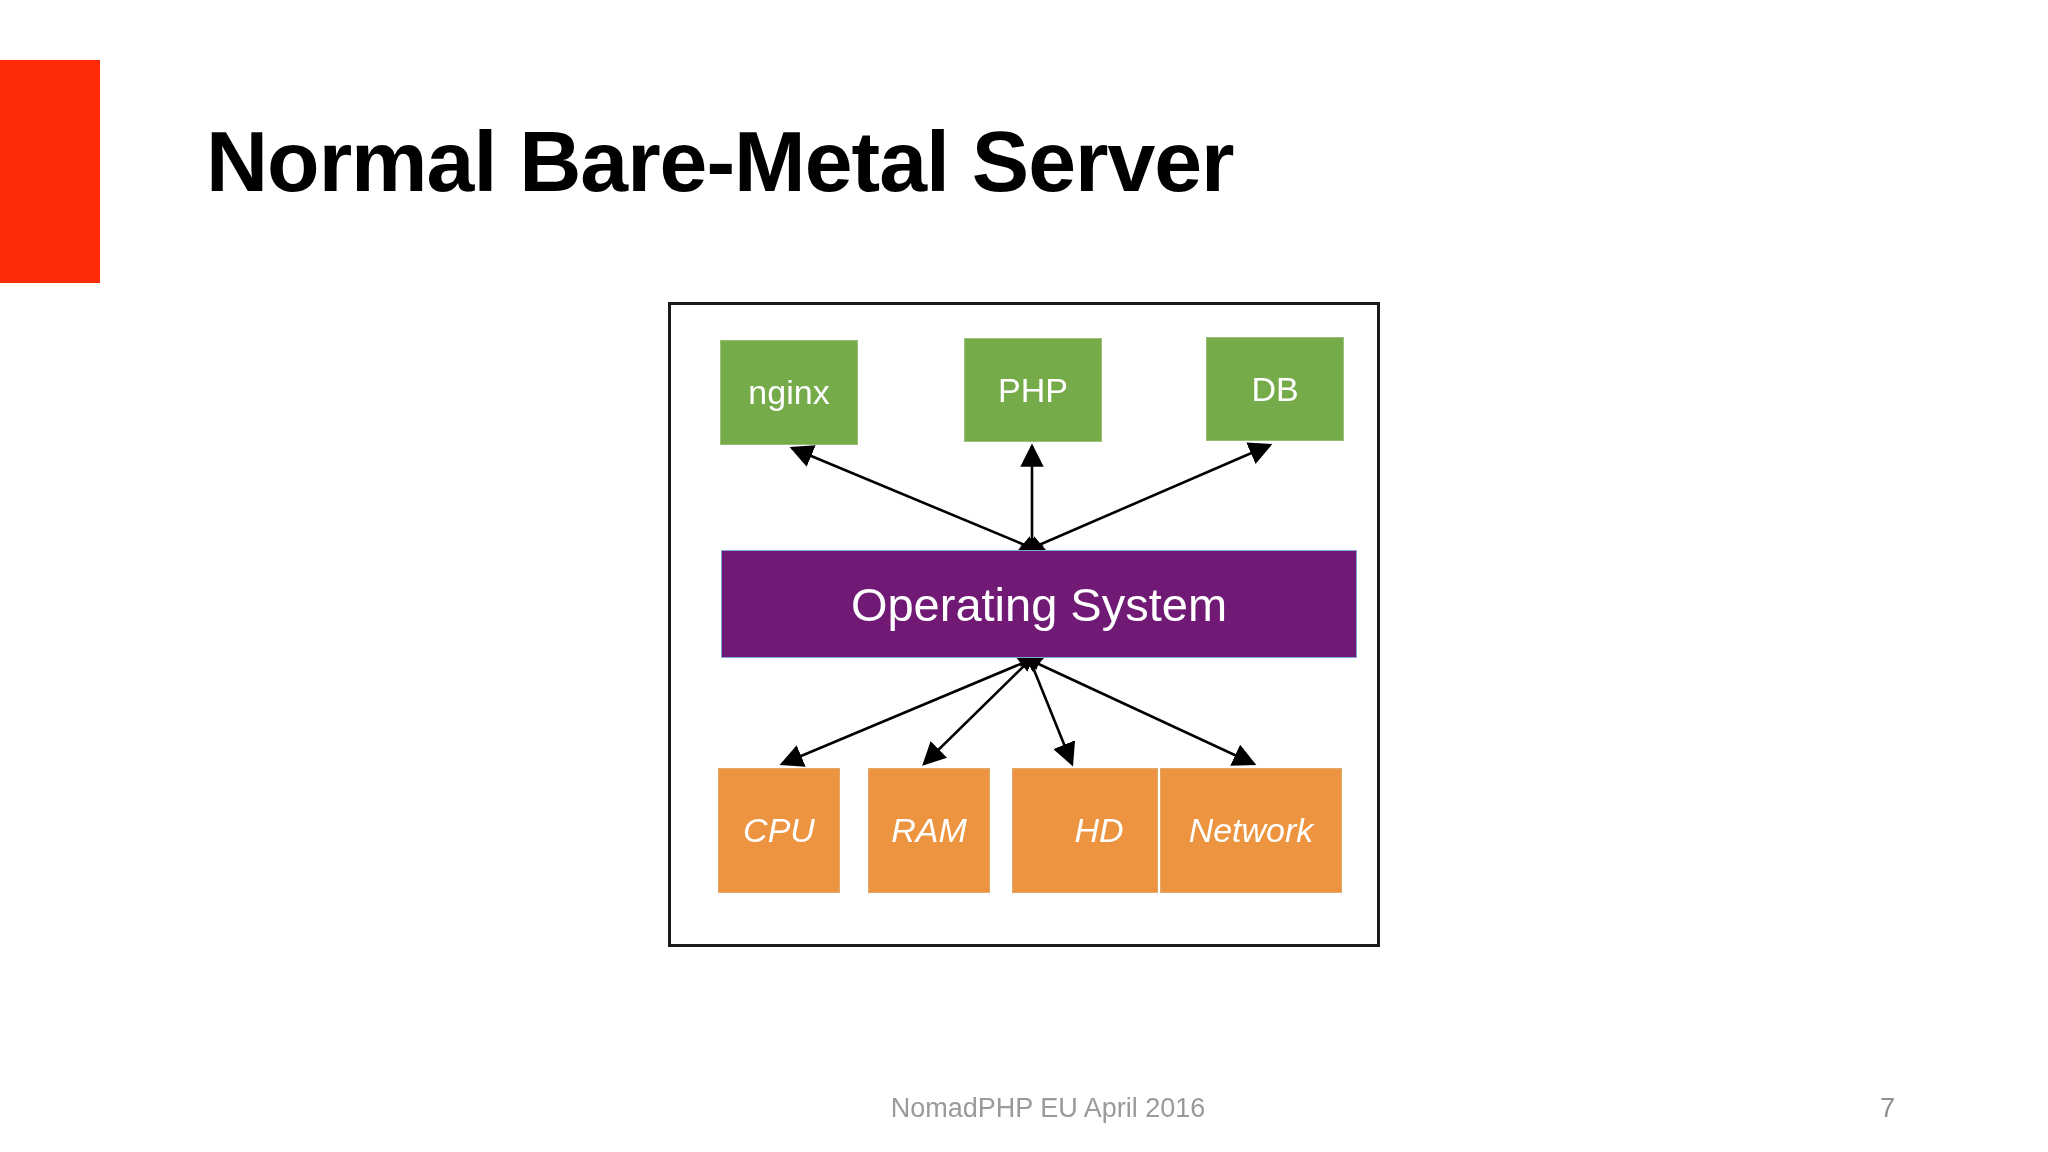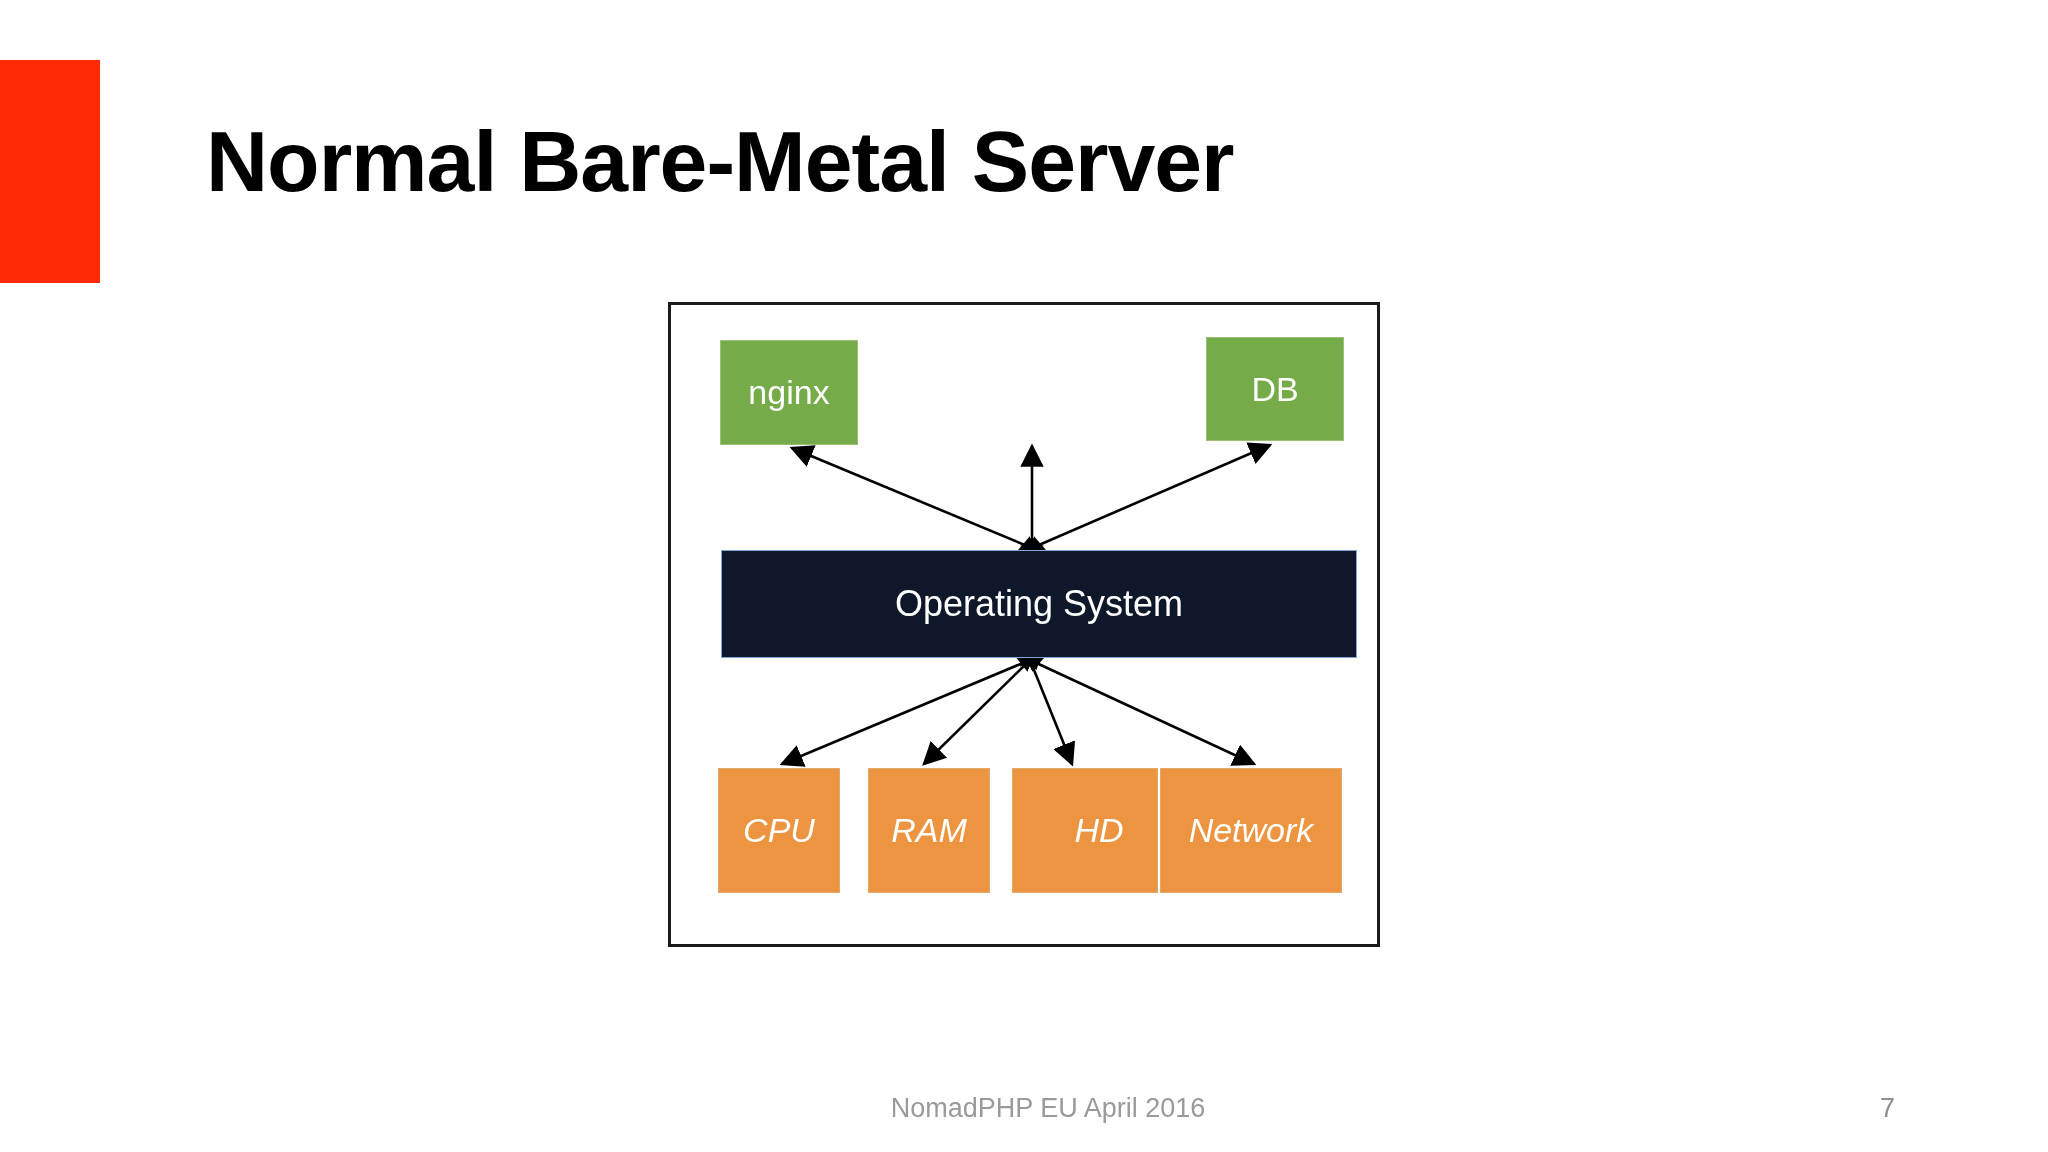--- a/index.html
+++ b/index.html
@@ -81,23 +81,23 @@
     font-family: "Liberation Sans", sans-serif;
     font-weight: normal;
   }
 
   .node-app {
     background: #76AB4A;
     border: 1px solid #9CBF78;
     font-size: 34px;
   }
   .node-os {
-    background: #0f172a;
+    background: #701a75;
     border: 1px solid #7FA6D4;
-    font-size: 36px;
+    font-size: 47px;
   }
   .node-hw {
     background: #ED9440;
     border: 1px solid #E0A86A;
     font-size: 34px;
     font-style: italic;
   }
 
   
   #node-nginx { left: 52px;  top: 38px;  width: 138px; height: 105px; }
@@ -164,20 +164,21 @@
 
       <g stroke="#000000" stroke-width="2.6" fill="none" marker-start="url(#ah-start)" marker-end="url(#ah)">
         <line x1="362" y1="358" x2="114" y2="462"></line>
         <line x1="362" y1="358" x2="256" y2="462"></line>
         <line x1="362" y1="358" x2="404" y2="462"></line>
         <line x1="362" y1="358" x2="586" y2="462"></line>
       </g>
     </svg>
 
     <div class="node node-app" id="node-nginx">nginx</div>
+    <div class="node node-app" id="node-php">PHP</div>
     <div class="node node-app" id="node-db">DB</div>
 
     <div class="node node-os" id="node-os">Operating System</div>
 
     <div class="node node-hw" id="node-cpu">CPU</div>
     <div class="node node-hw" id="node-ram">RAM</div>
     <div class="node node-hw" id="node-hd">HD</div>
     <div class="node node-hw" id="node-network">Network</div>
   </div>
 

